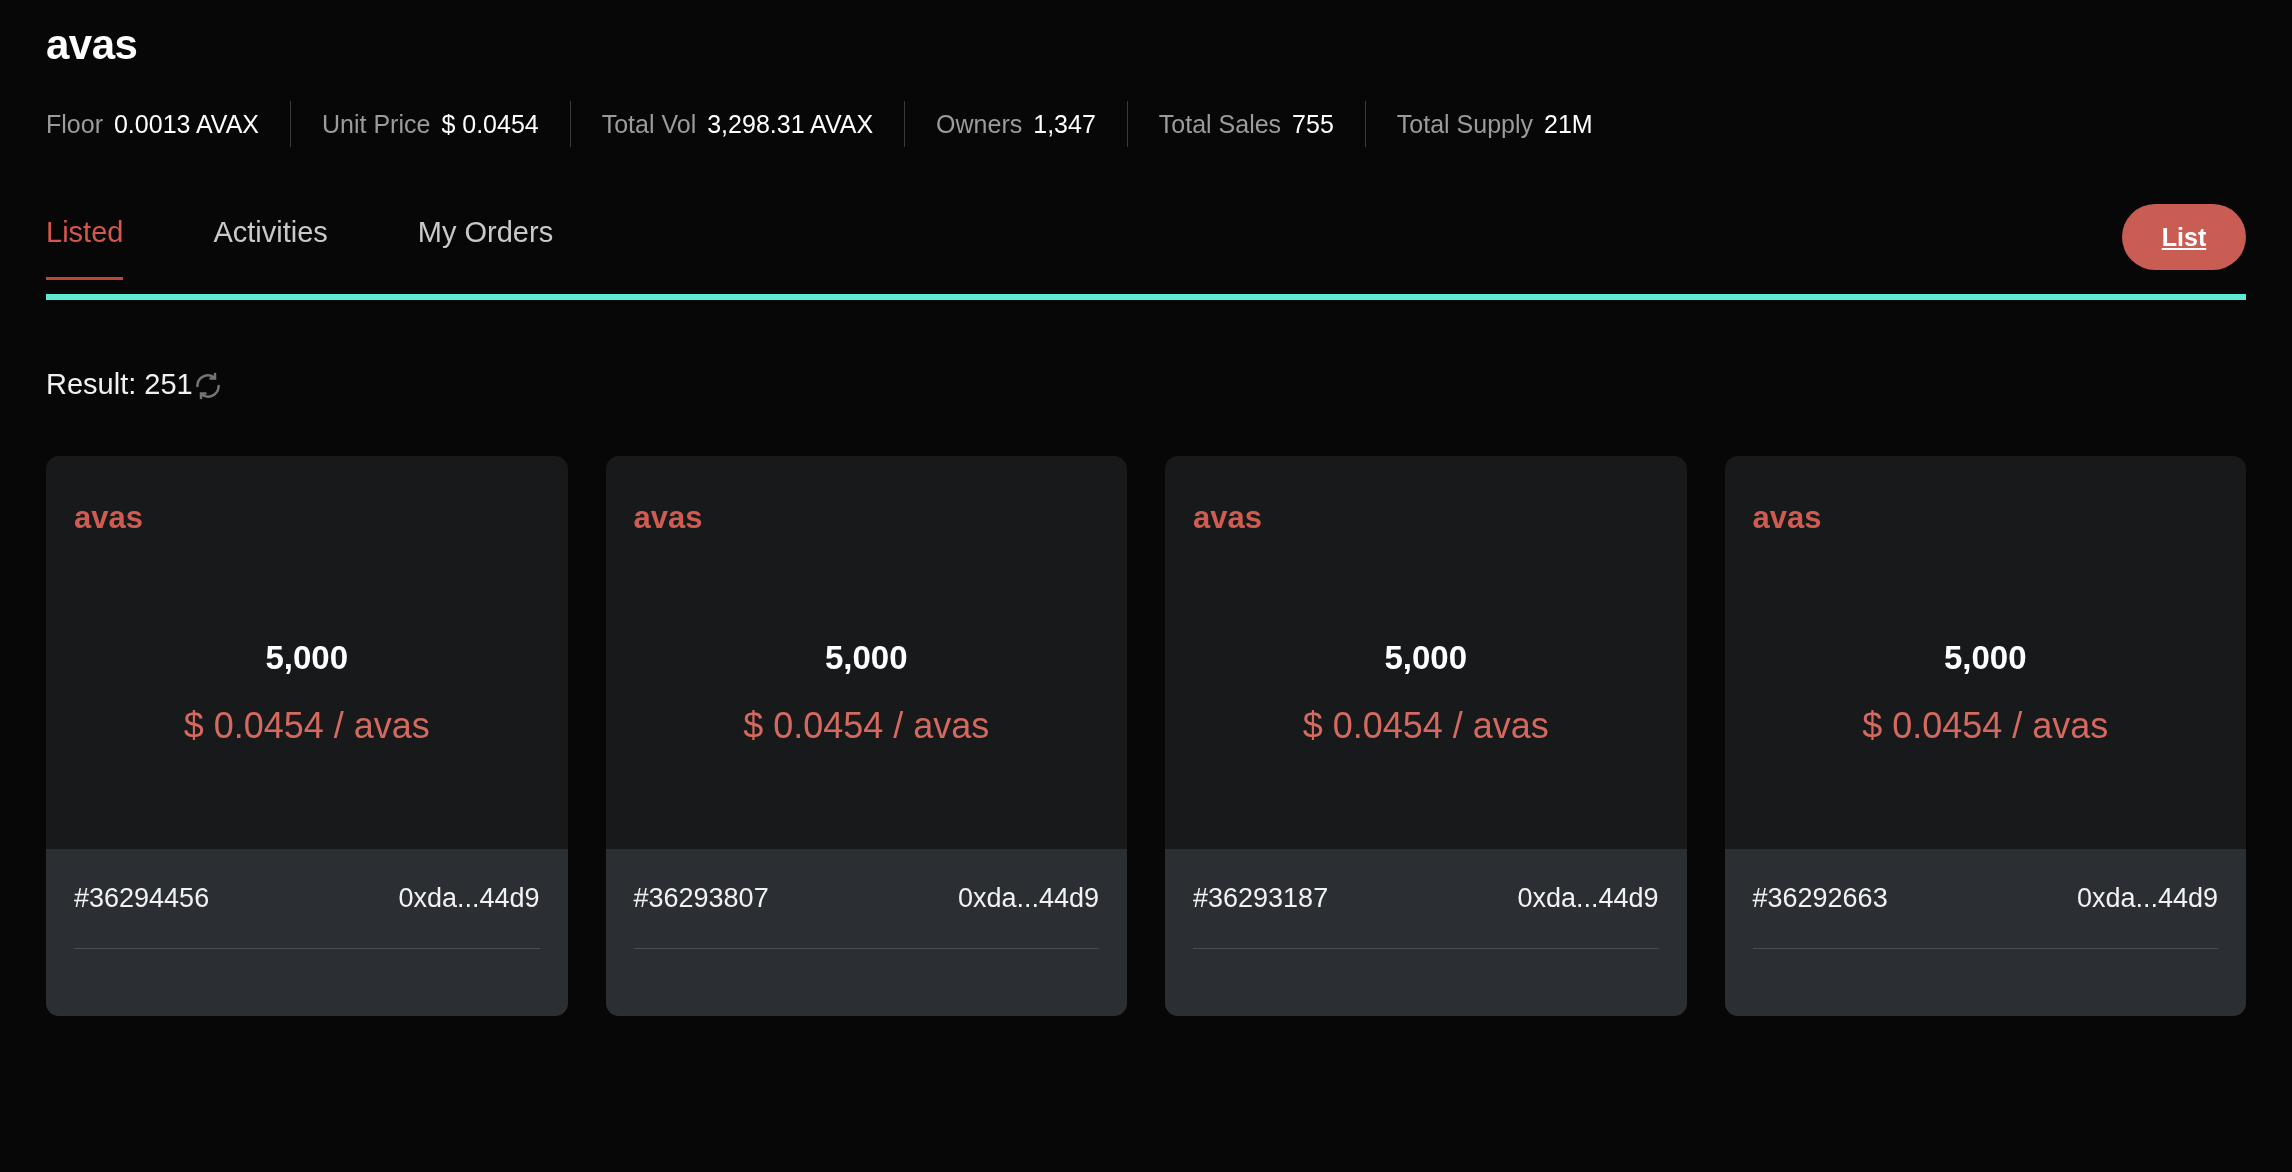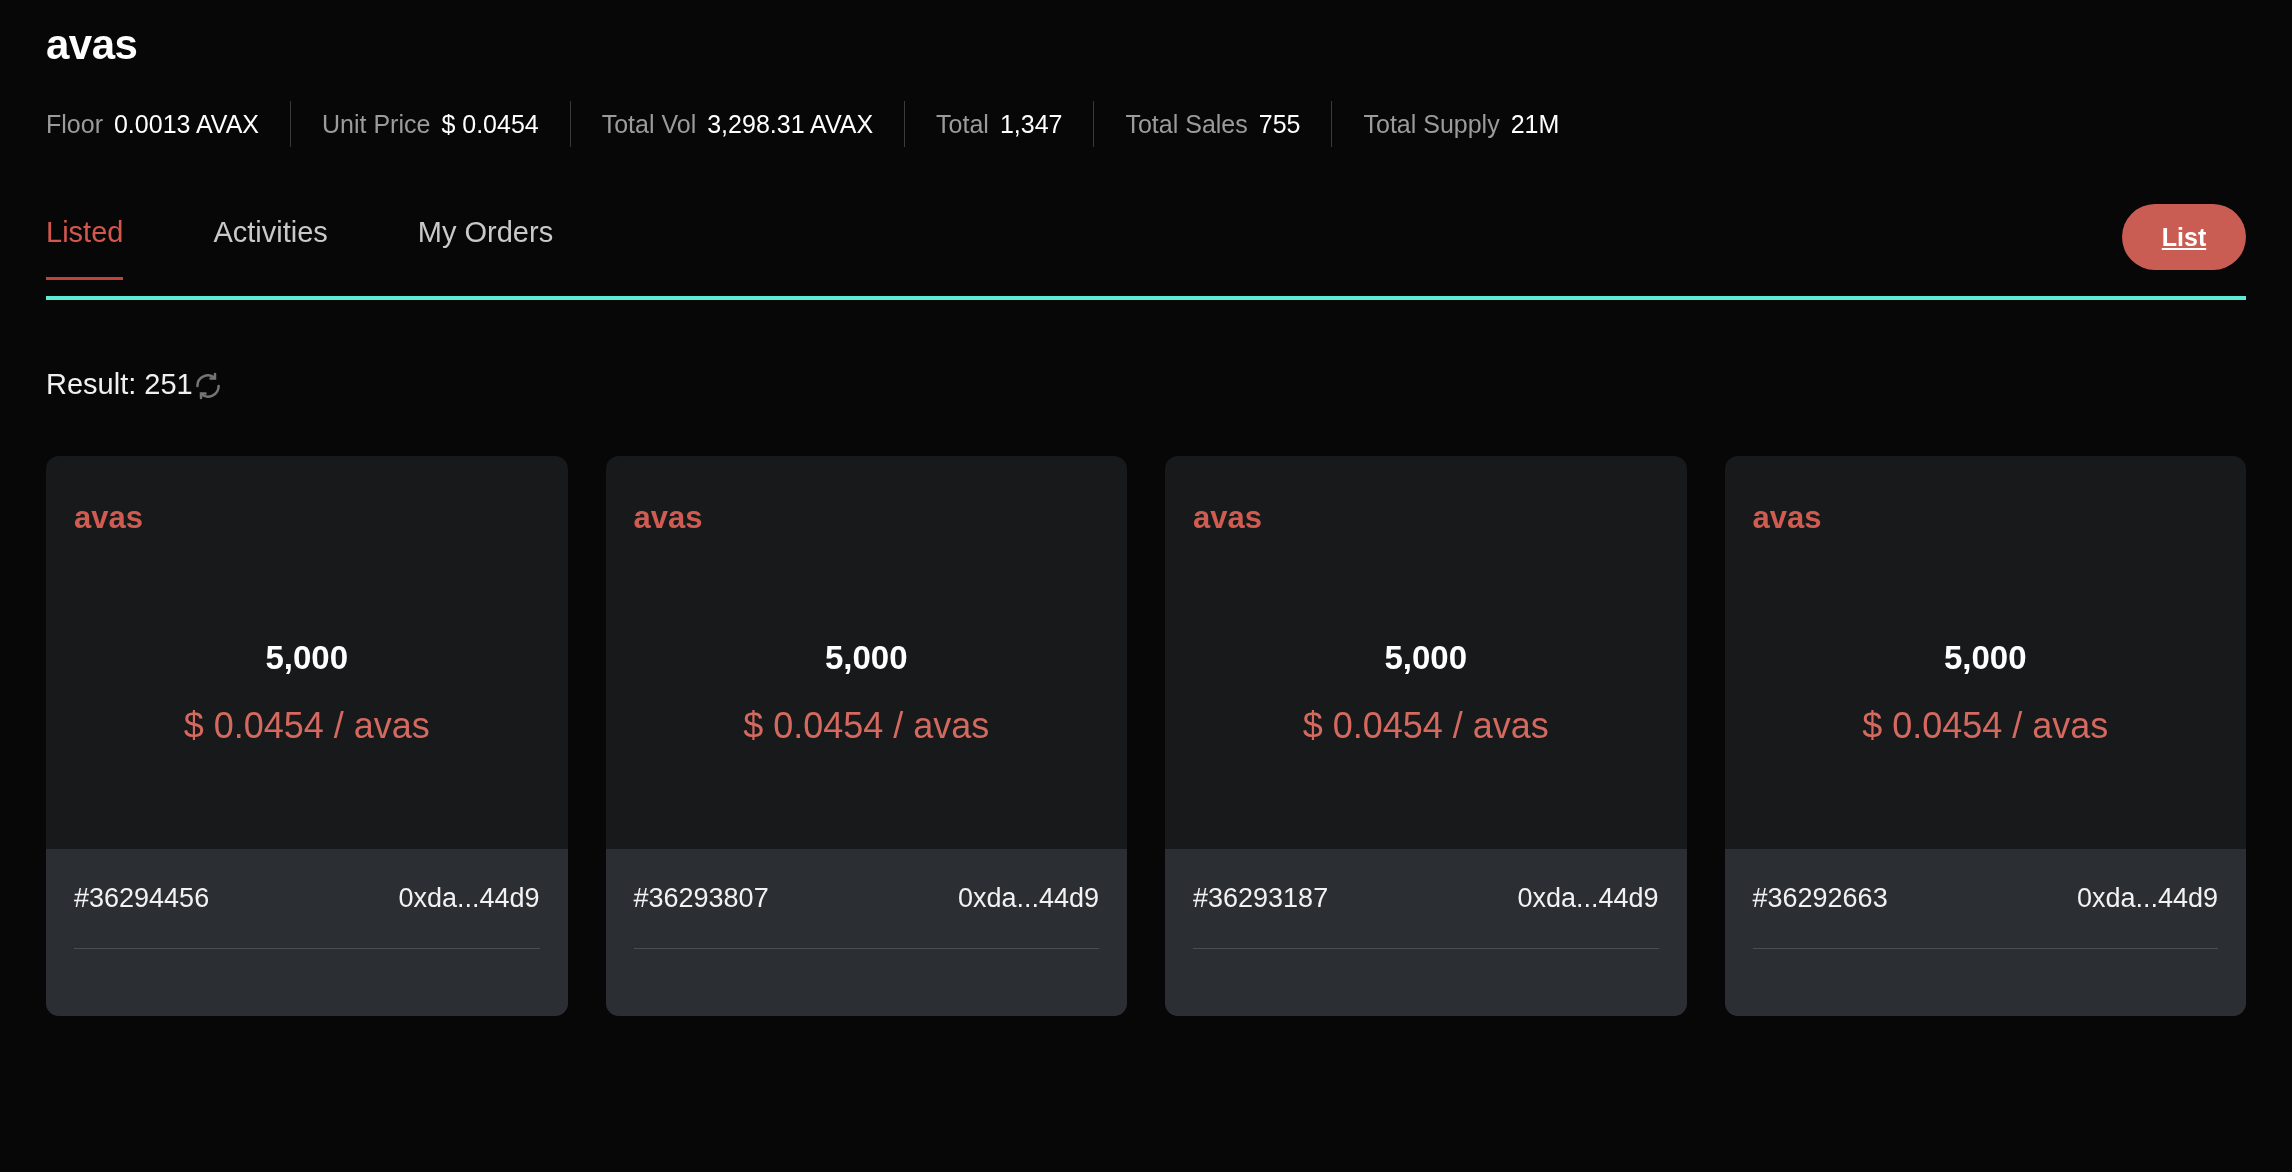--- a/index.html
+++ b/index.html
@@ -25,21 +25,21 @@
   .stat-value { font-size:25px; color:#ffffff; font-weight:400; }
   .stat-sep {
     width:1px; height:46px; background:#3a3a3a;
     margin:0 31px; flex:none; align-self:center;
   }
 
   
   .tabs-bar {
     position:relative; margin-top:68px; height:84px;
     display:flex; align-items:flex-start;
-    border-bottom:4px solid #5eead4;
+    border-bottom:6px solid #5eead4;
   }
   .tab {
     font-size:29px; color:#c9c9c9; font-weight:400;
     padding:0 0 30px 0; margin-right:90px;
     position:relative; cursor:pointer; background:none; border:none;
     font-family:inherit;
   }
   .tab.active { color:#d4574e; }
   .tab.active::after {
     content:""; position:absolute; left:0; right:0; bottom:-1px;
@@ -126,21 +126,21 @@
         <span class="stat-label">Unit Price</span>
         <span class="stat-value">$ 0.0454</span>
       </div>
       <div class="stat-sep"></div>
       <div class="stat">
         <span class="stat-label">Total Vol</span>
         <span class="stat-value">3,298.31 AVAX</span>
       </div>
       <div class="stat-sep"></div>
       <div class="stat">
-        <span class="stat-label">Total</span>
+        <span class="stat-label">Owners</span>
         <span class="stat-value">1,347</span>
       </div>
       <div class="stat-sep"></div>
       <div class="stat">
         <span class="stat-label">Total Sales</span>
         <span class="stat-value">755</span>
       </div>
       <div class="stat-sep"></div>
       <div class="stat">
         <span class="stat-label">Total Supply</span>

